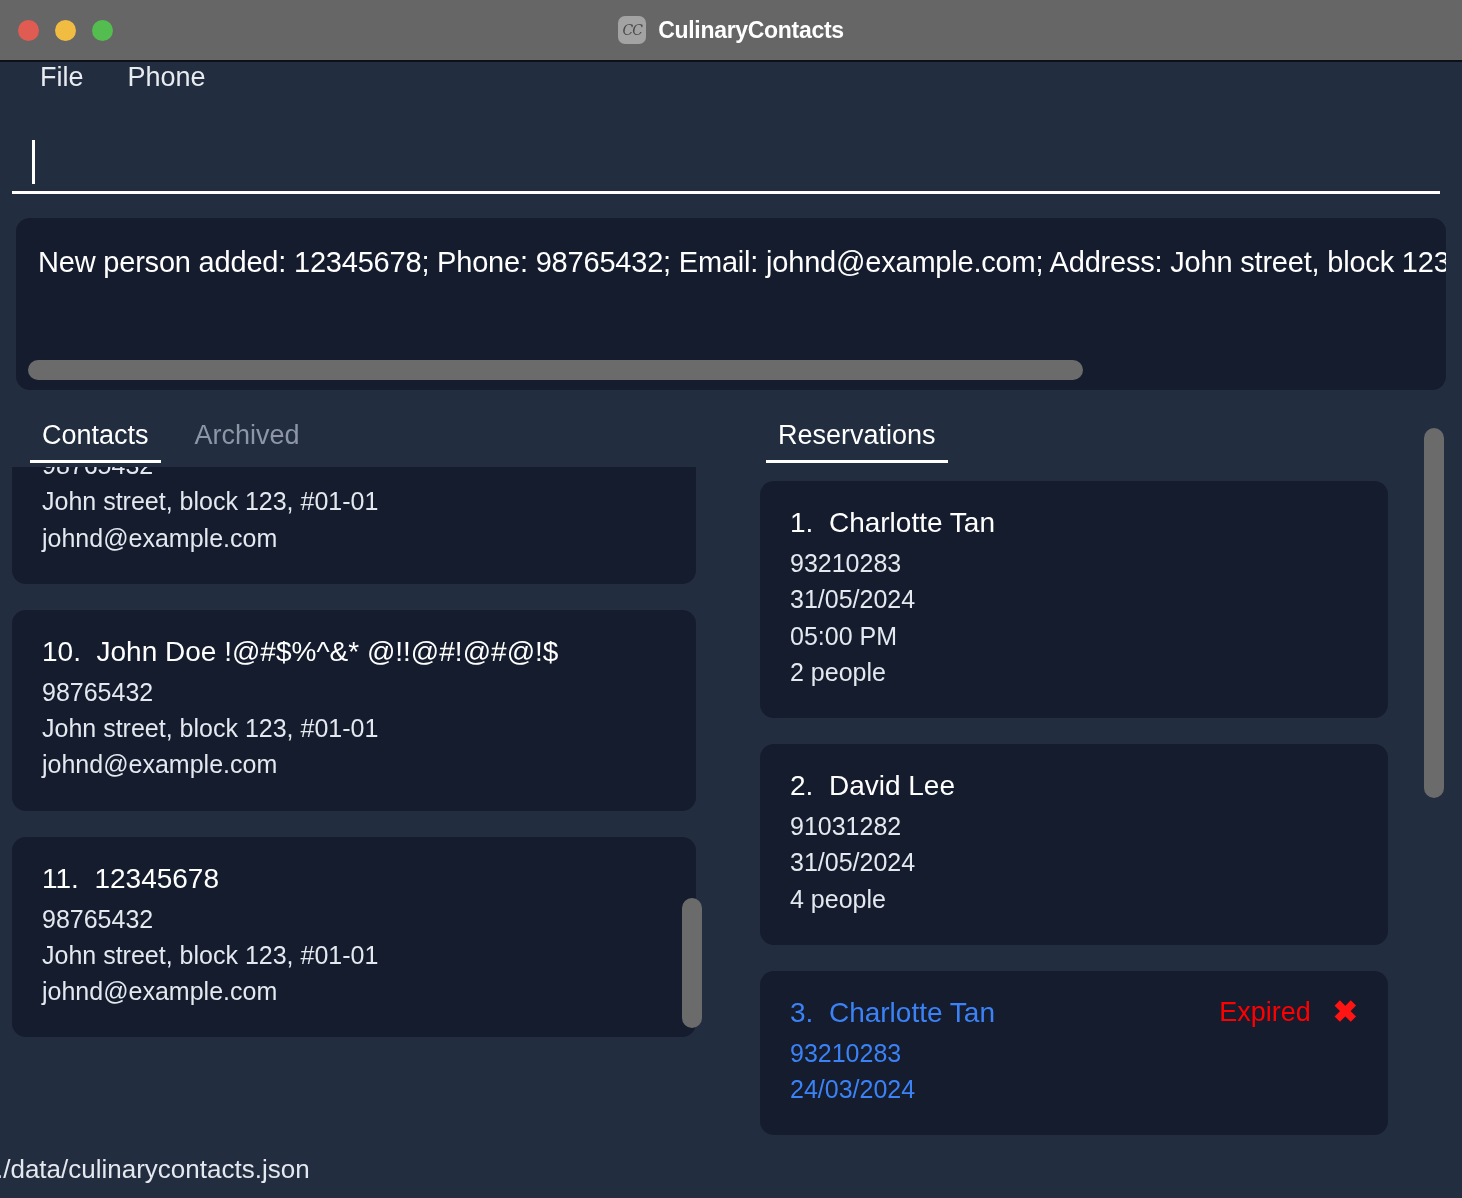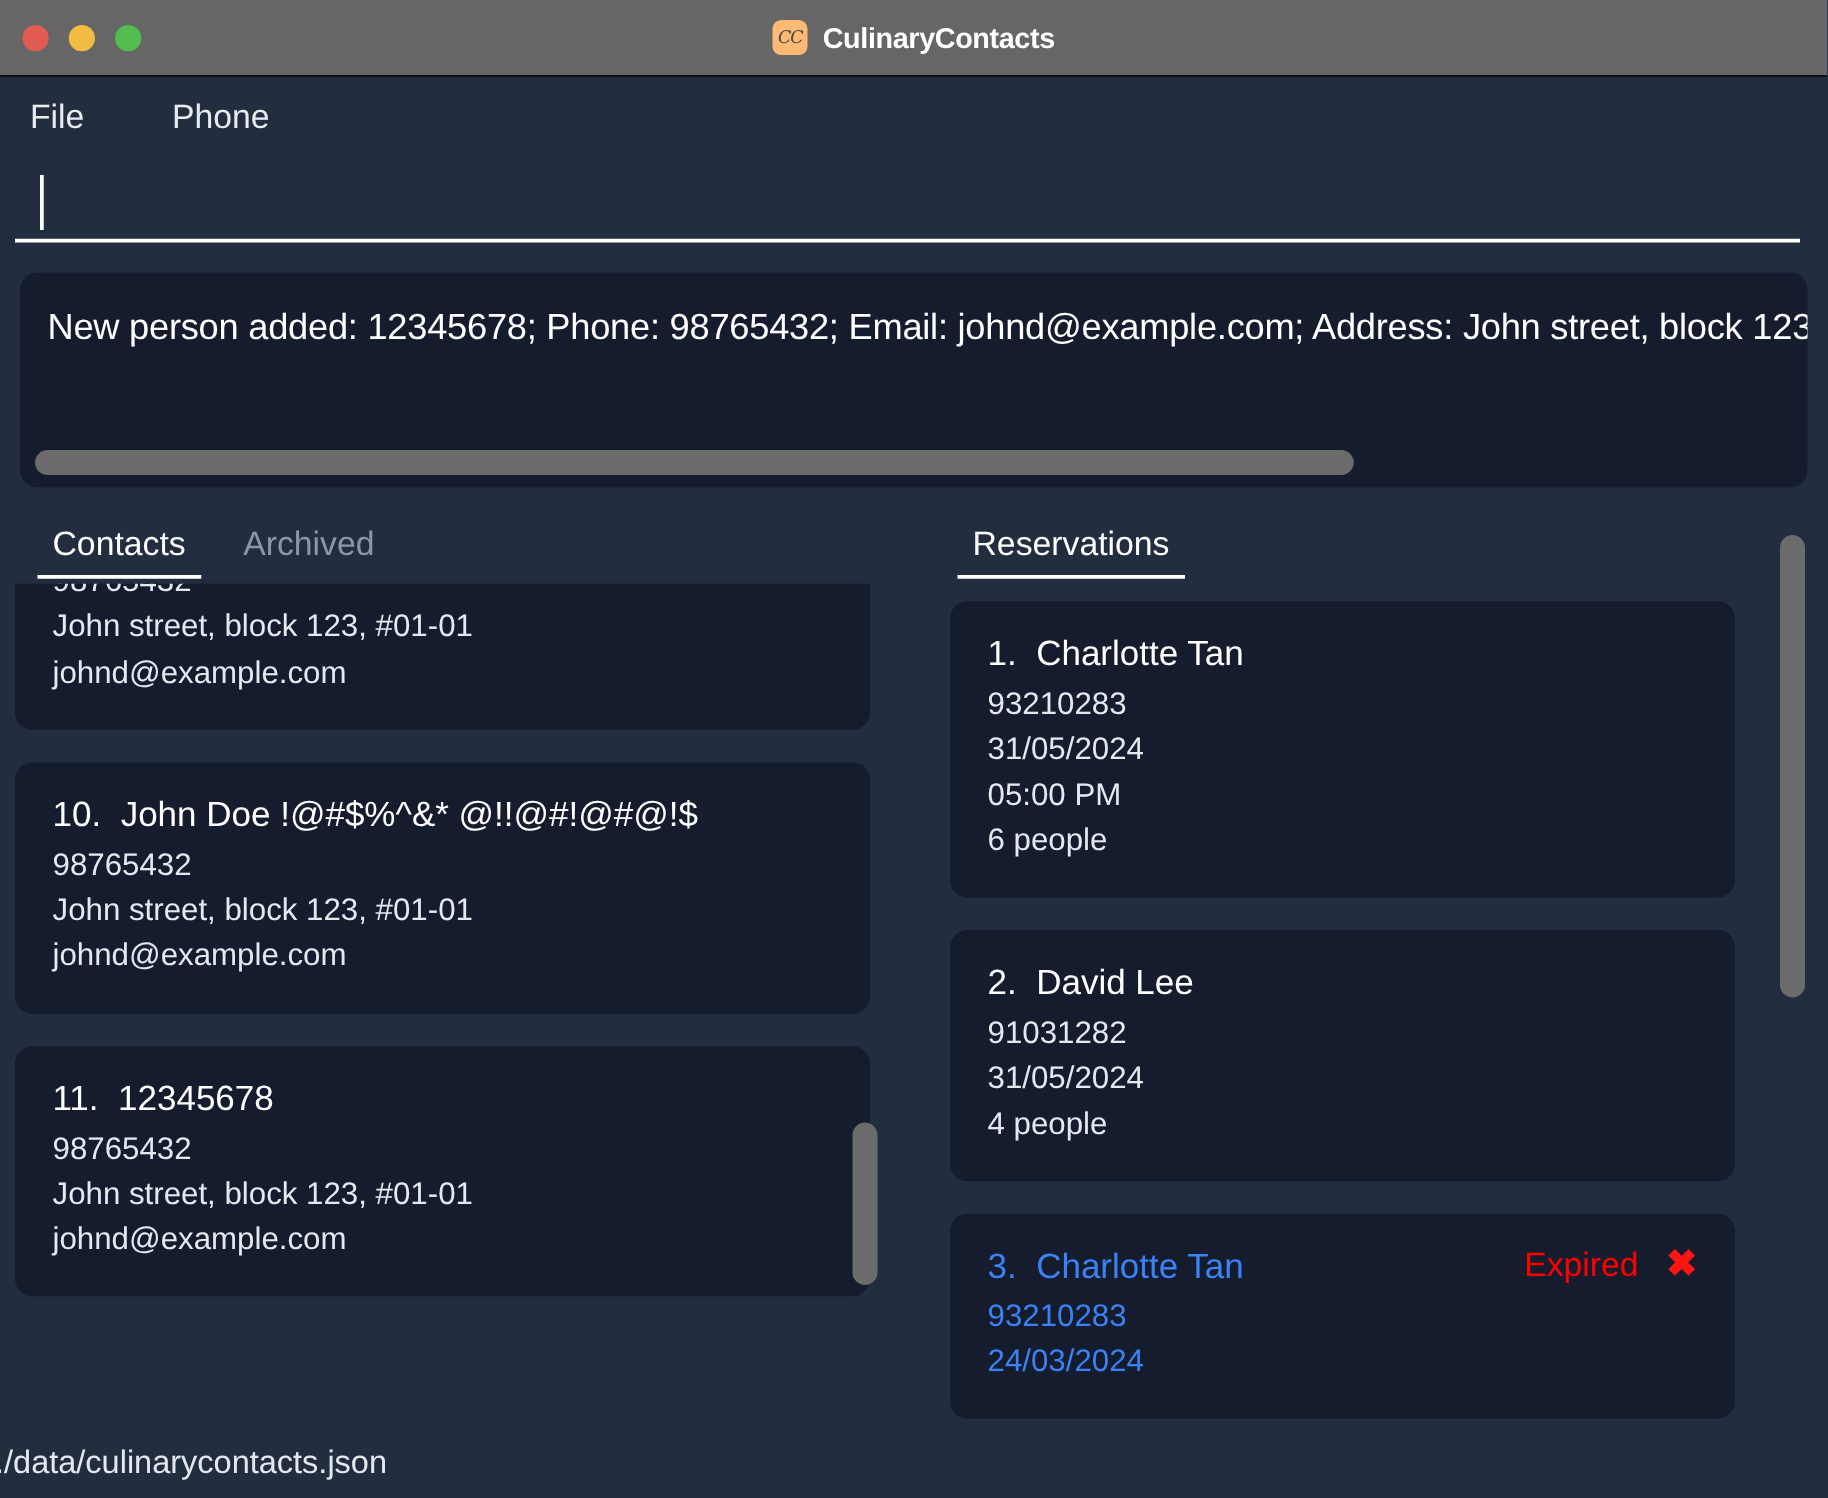--- a/index.html
+++ b/index.html
@@ -52,21 +52,21 @@
     display: flex;
     align-items: center;
     justify-content: center;
     gap: 12px;
     pointer-events: none;
   }
   .app-icon {
     width: 28px;
     height: 28px;
     border-radius: 7px;
-    background: #fdba74;
+    background: #a3a3a3;
     display: flex;
     align-items: center;
     justify-content: center;
     font-family: "DejaVu Serif", serif;
     font-style: italic;
     font-size: 14px;
     color: #4a4a4a;
     letter-spacing: -1px;
   }
   .app-title {
@@ -74,23 +74,24 @@
     font-weight: bold;
     color: #ffffff;
     letter-spacing: -0.3px;
   }
 
   
   .menubar {
     height: 62px;
     min-height: 62px;
     display: flex;
-    align-items: center;
+    align-items: flex-start;
     padding-left: 24px;
-    gap: 70px;
+    gap: 44px;
+    margin-left: 16px;
   }
   .menu-item {
     font-size: 27px;
     color: #e8ebf0;
     cursor: default;
   }
 
   
   .entry-wrap {
     margin: 8px 22px 0 12px;
@@ -359,21 +360,21 @@
       </div>
 
       <div class="list-wrap">
         <div class="list-inner reservations">
 
           <div class="card">
             <div class="card-title"><span>1.</span>&nbsp;&nbsp;<span>Charlotte Tan</span></div>
             <div class="card-line">93210283</div>
             <div class="card-line">31/05/2024</div>
             <div class="card-line">05:00 PM</div>
-            <div class="card-line">6 people</div>
+            <div class="card-line">2 people</div>
           </div>
 
           <div class="card">
             <div class="card-title"><span>2.</span>&nbsp;&nbsp;<span>David Lee</span></div>
             <div class="card-line">91031282</div>
             <div class="card-line">31/05/2024</div>
             <div class="card-line">4 people</div>
           </div>
 
           <div class="card expired">

